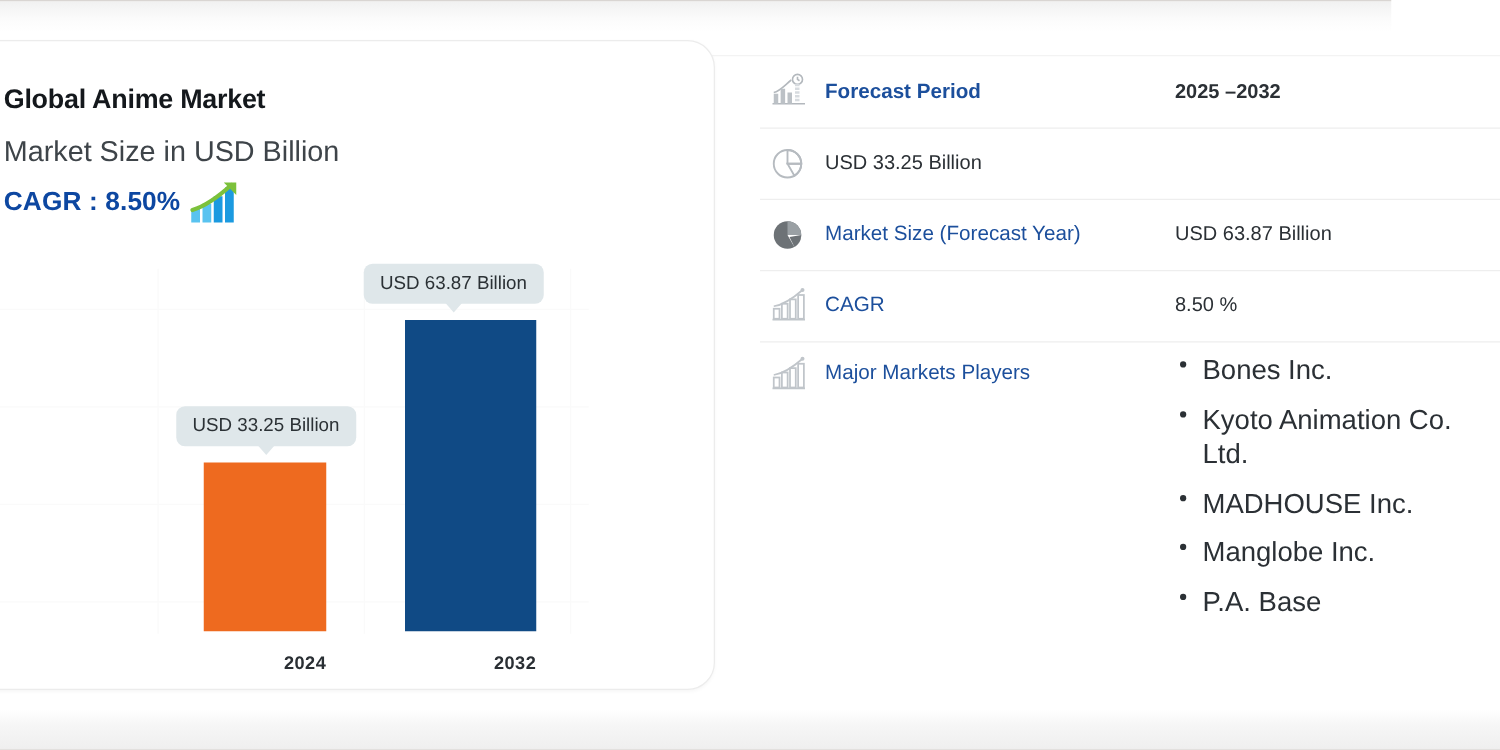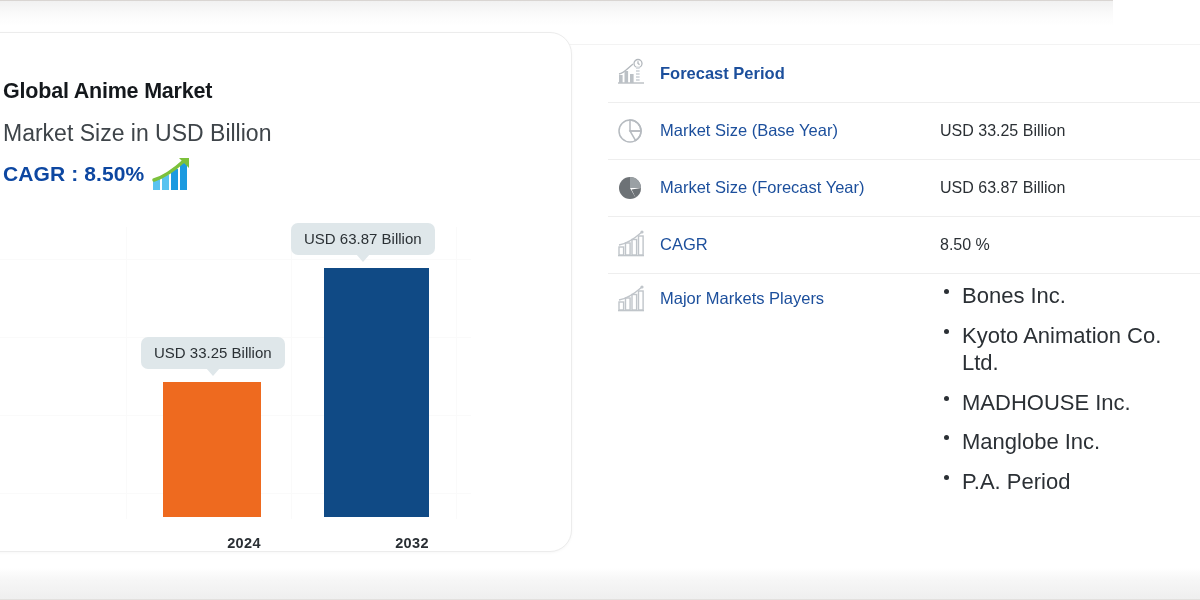--- a/index.html
+++ b/index.html
@@ -58,21 +58,21 @@
     height: 520px;
     background: #ffffff;
     border: 1px solid #ececec;
     border-radius: 22px;
     box-shadow: 0 1px 3px rgba(0,0,0,0.035);
   }
 
   .card-inner {
     position: absolute;
     left: 30px;
-    top: 12px;
+    top: 0;
     width: 572px;
     height: 520px;
     padding: 0;
   }
 
   .title {
     position: absolute;
     left: 2px;
     top: 34px;
     font-size: 21.5px;
@@ -324,31 +324,31 @@
           <g fill="#d7dbdf">
             <rect x="20" y="9" width="3.6" height="2"></rect>
             <rect x="20" y="12" width="3.6" height="2"></rect>
             <rect x="20" y="15" width="3.6" height="2"></rect>
             <rect x="20" y="18" width="3.6" height="2"></rect>
             <rect x="20" y="21" width="3.6" height="2"></rect>
           </g>
         </svg>
       </div>
       <div class="tcell-label">Forecast Period</div>
+      <div class="tcell-value">2025 –2032</div>
     </div>
 
     <div class="trow">
       <div class="tcell-icon">
         <svg class="icon-svg" width="30" height="30" viewBox="0 0 30 30" xmlns="http://www.w3.org/2000/svg">
           <circle cx="14" cy="16" r="11" fill="none" stroke="#b6bbc0" stroke-width="1.5"></circle>
           <path d="M14 16 L14 5 A11 11 0 0 1 25 16 Z" fill="none" stroke="#b6bbc0" stroke-width="1.5"></path>
           <path d="M14 16 L25 16 A11 11 0 0 1 19.5 25.5 Z" fill="none" stroke="#b6bbc0" stroke-width="1.5"></path>
         </svg>
       </div>
-      <div class="tcell-label">Market Size (Base Year)</div>
       <div class="tcell-value">USD 33.25 Billion</div>
     </div>
 
     <div class="trow">
       <div class="tcell-icon">
         <svg class="icon-svg" width="30" height="30" viewBox="0 0 30 30" xmlns="http://www.w3.org/2000/svg">
           <circle cx="14" cy="16" r="11" fill="#6d7276"></circle>
           <path d="M14 16 L14 5 A11 11 0 0 1 25 16 Z" fill="#9aa0a4"></path>
           <path d="M14 16 L25 16 A11 11 0 0 1 19.5 25.5 Z" fill="#ffffff"></path>
           <path d="M15.6 17.6 L25 16 A11 11 0 0 1 19.5 25.5 Z" fill="#6d7276"></path>
@@ -390,21 +390,21 @@
           <circle cx="26" cy="3" r="1.6" fill="#c0c5ca"></circle>
         </svg>
       </div>
       <div class="tcell-label">Major Markets Players</div>
       <div class="tcell-value">
         <ul class="players-list">
           <li>Bones Inc.</li>
           <li>Kyoto Animation Co. Ltd.</li>
           <li>MADHOUSE Inc.</li>
           <li>Manglobe Inc.</li>
-          <li>P.A. Period</li>
+          <li>P.A. Base</li>
         </ul>
       </div>
     </div>
 
   </div>
 
   <div class="chrome-bottom"></div>
 </div>
 
 </body></html>

